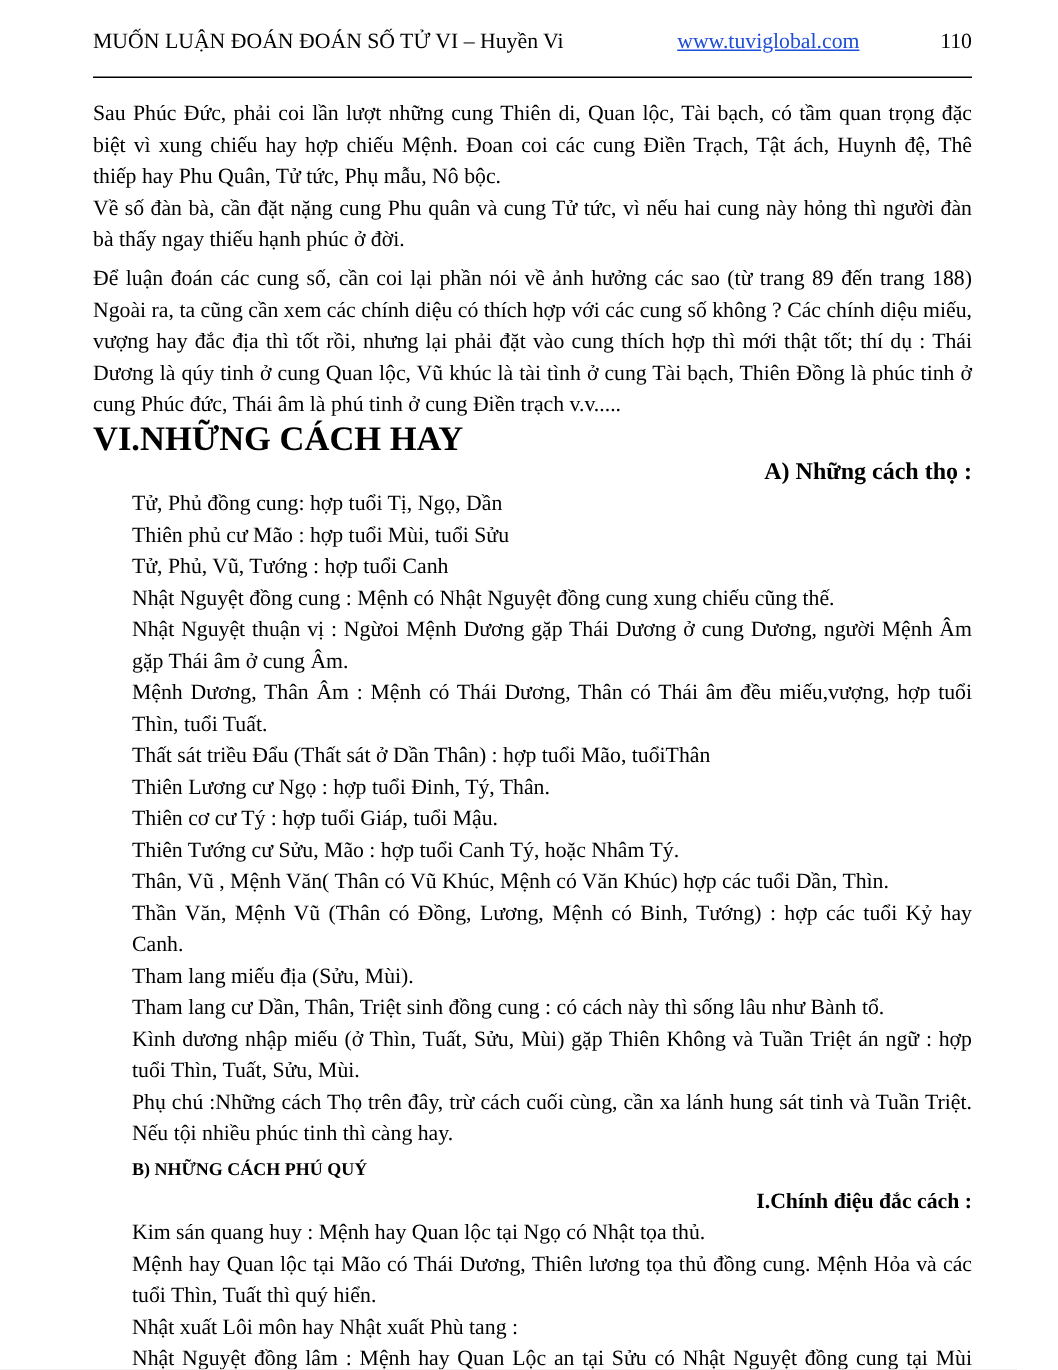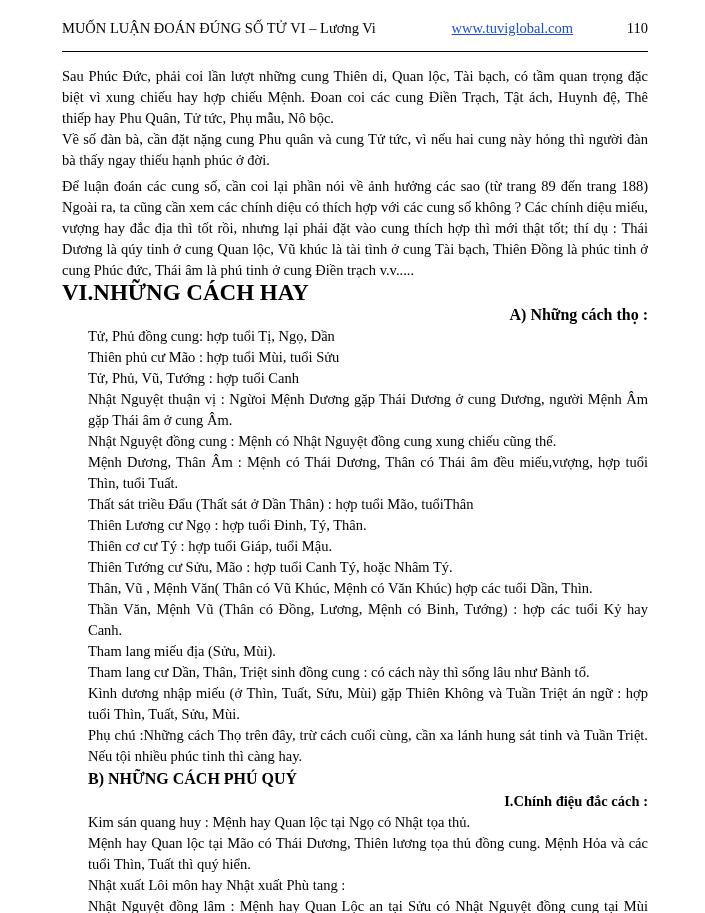--- a/index.html
+++ b/index.html
@@ -49,21 +49,21 @@
     text-align: left;
   }
   .h-a {
     font-size: 16px;
     font-weight: bold;
     line-height: 22px;
     margin: 0;
     text-align: right;
   }
   .h-b {
-    font-size: 16px;
+    font-size: 12px;
     font-weight: bold;
     line-height: 24px;
     margin: 0;
     text-align: left;
   }
   .h-i {
     font-size: 14.5px;
     font-weight: bold;
     line-height: 21px;
     margin: 0;
@@ -71,42 +71,42 @@
   }
   .item { margin: 0; }
 </style>
 </head>
 <body>
 
 <div class="page">
 
   <div class="header-pad">
     <div class="header-row">
-      <span class="doc-title">MUỐN LUẬN ĐOÁN ĐÚNG SỐ TỬ VI – Lương Vi</span>
+      <span class="doc-title">MUỐN LUẬN ĐOÁN ĐOÁN SỐ TỬ VI – Huyền Vi</span>
       <span class="doc-link">www.tuviglobal.com</span>
       <span class="page-num">110</span>
     </div>
   </div>
 
   <div class="content">
 
     <p class="para indent">Sau Phúc Đức, phải coi lần lượt những cung Thiên di, Quan lộc, Tài bạch, có tầm quan trọng đặc biệt vì xung chiếu hay hợp chiếu Mệnh. Đoan coi các cung Điền Trạch, Tật ách, Huynh đệ, Thê thiếp hay Phu Quân, Tử tức, Phụ mẫu, Nô bộc.</p>
     <p class="para indent">Về số đàn bà, cần đặt nặng cung Phu quân và cung Tử tức, vì nếu hai cung này hỏng thì người đàn bà thấy ngay thiếu hạnh phúc ở đời.</p>
     <p class="para para-gap">Để luận đoán các cung số, cần coi lại phần nói về ảnh hưởng các sao (từ trang 89 đến trang 188) Ngoài ra, ta cũng cần xem các chính diệu có thích hợp với các cung số không ? Các chính diệu miếu, vượng hay đắc địa thì tốt rồi, nhưng lại phải đặt vào cung thích hợp thì mới thật tốt; thí dụ : Thái Dương là qúy tinh ở cung Quan lộc, Vũ khúc là tài tình ở cung Tài bạch, Thiên Đồng là phúc tinh ở cung Phúc đức, Thái âm là phú tinh ở cung Điền trạch v.v.....</p>
 
     <h2 class="h-vi">VI.NHỮNG CÁCH HAY</h2>
 
     <div class="indent">
       <h3 class="h-a">A) Những cách thọ :</h3>
 
       <p class="item">Tử, Phủ đồng cung: hợp tuổi Tị, Ngọ, Dần</p>
       <p class="item">Thiên phủ cư Mão : hợp tuổi Mùi, tuổi Sửu</p>
       <p class="item">Tử, Phủ, Vũ, Tướng : hợp tuổi Canh</p>
+      <p class="item">Nhật Nguyệt đồng cung : Mệnh có Nhật Nguyệt đồng cung xung chiếu cũng thế.</p>
       <p class="item">Nhật Nguyệt thuận vị : Ngừoi Mệnh Dương gặp Thái Dương ở cung Dương, người Mệnh Âm gặp Thái âm ở cung Âm.</p>
-      <p class="item">Nhật Nguyệt đồng cung : Mệnh có Nhật Nguyệt đồng cung xung chiếu cũng thế.</p>
       <p class="item">Mệnh Dương, Thân Âm : Mệnh có Thái Dương, Thân có Thái âm đều miếu,vượng, hợp tuổi Thìn, tuổi Tuất.</p>
       <p class="item">Thất sát triều Đẩu (Thất sát ở Dần Thân) : hợp tuổi Mão, tuổiThân</p>
       <p class="item">Thiên Lương  cư Ngọ : hợp tuổi Đinh, Tý, Thân.</p>
       <p class="item">Thiên cơ cư Tý : hợp tuổi Giáp, tuổi Mậu.</p>
       <p class="item">Thiên Tướng cư Sửu, Mão : hợp tuổi Canh Tý, hoặc Nhâm Tý.</p>
       <p class="item">Thân, Vũ , Mệnh Văn( Thân có Vũ Khúc, Mệnh có Văn Khúc) hợp các tuổi Dần, Thìn.</p>
       <p class="item">Thần Văn, Mệnh Vũ (Thân có Đồng, Lương, Mệnh có Binh, Tướng) : hợp các tuổi Kỷ hay Canh.</p>
       <p class="item">Tham lang miếu địa (Sửu, Mùi).</p>
       <p class="item">Tham lang cư Dần, Thân, Triệt sinh đồng cung : có cách này thì sống lâu như Bành tổ.</p>
       <p class="item">Kình dương nhập miếu (ở Thìn, Tuất, Sửu, Mùi) gặp Thiên Không và Tuần Triệt án ngữ  : hợp tuổi Thìn, Tuất, Sửu, Mùi.</p>

